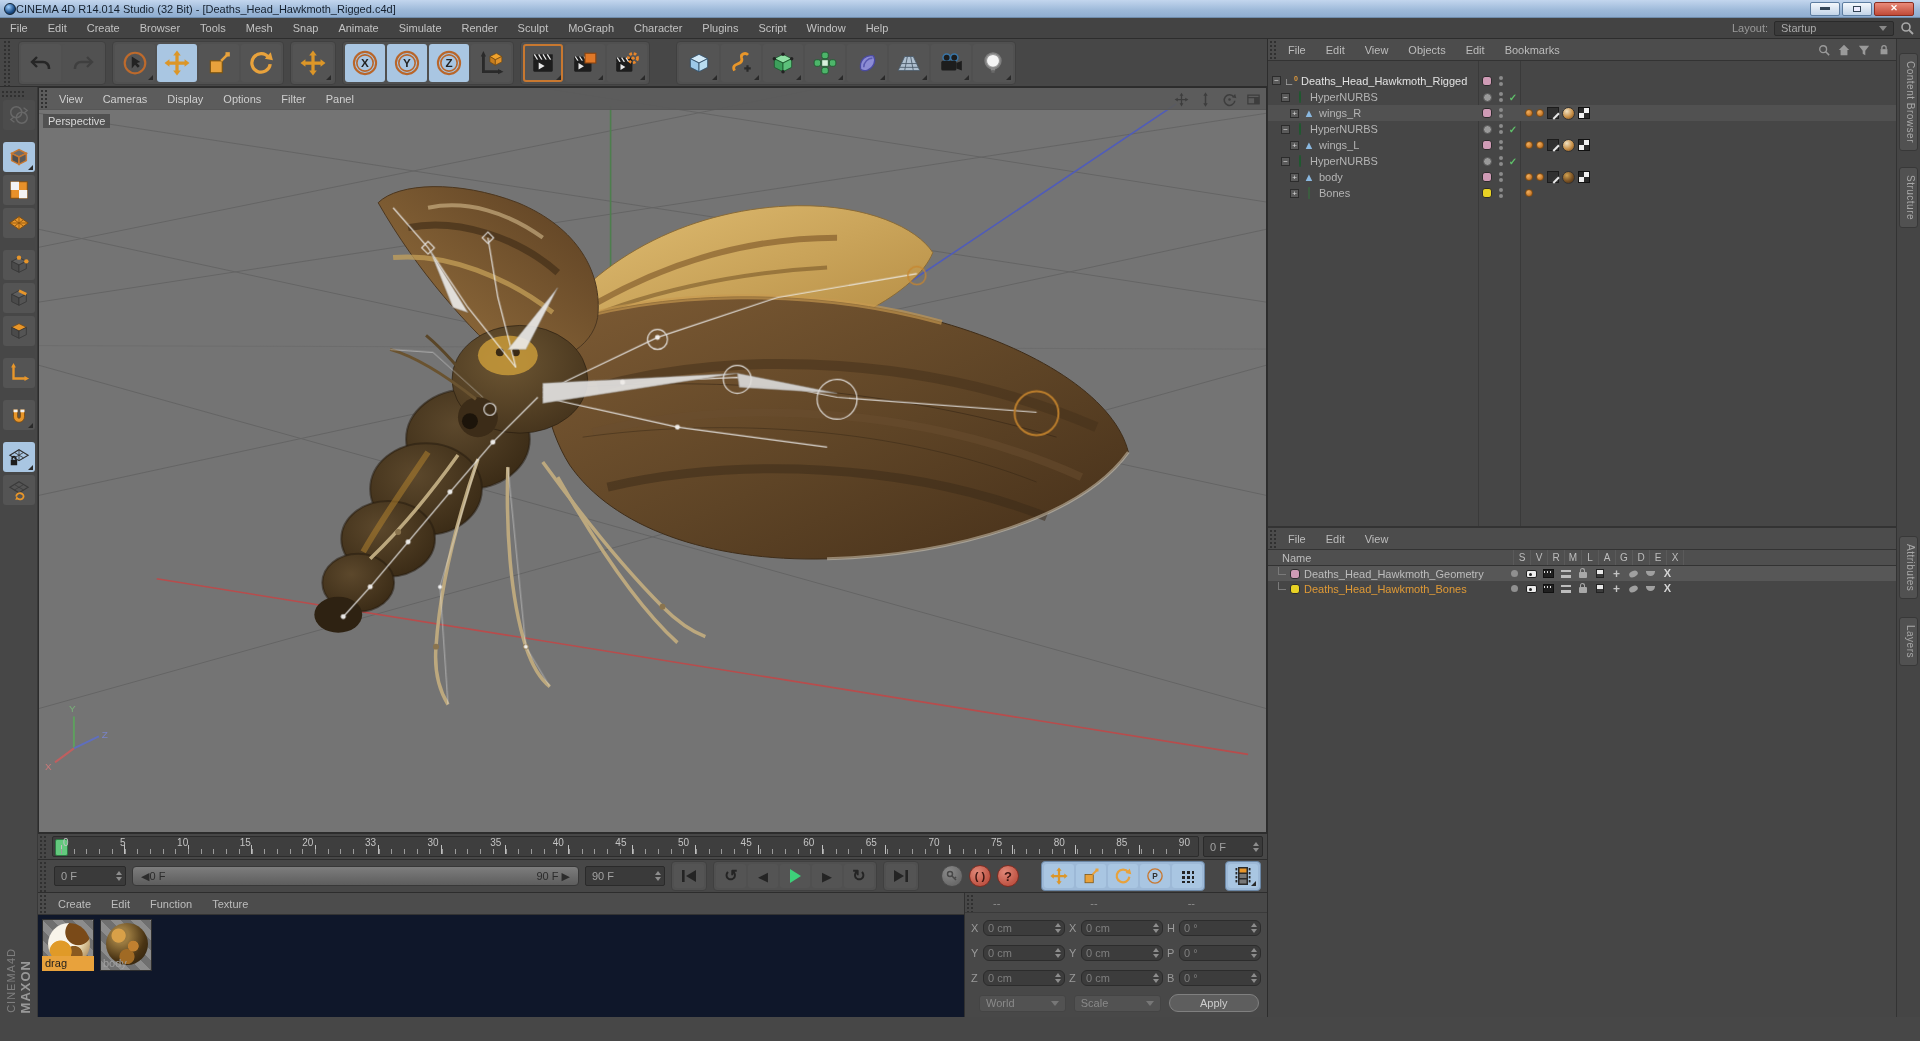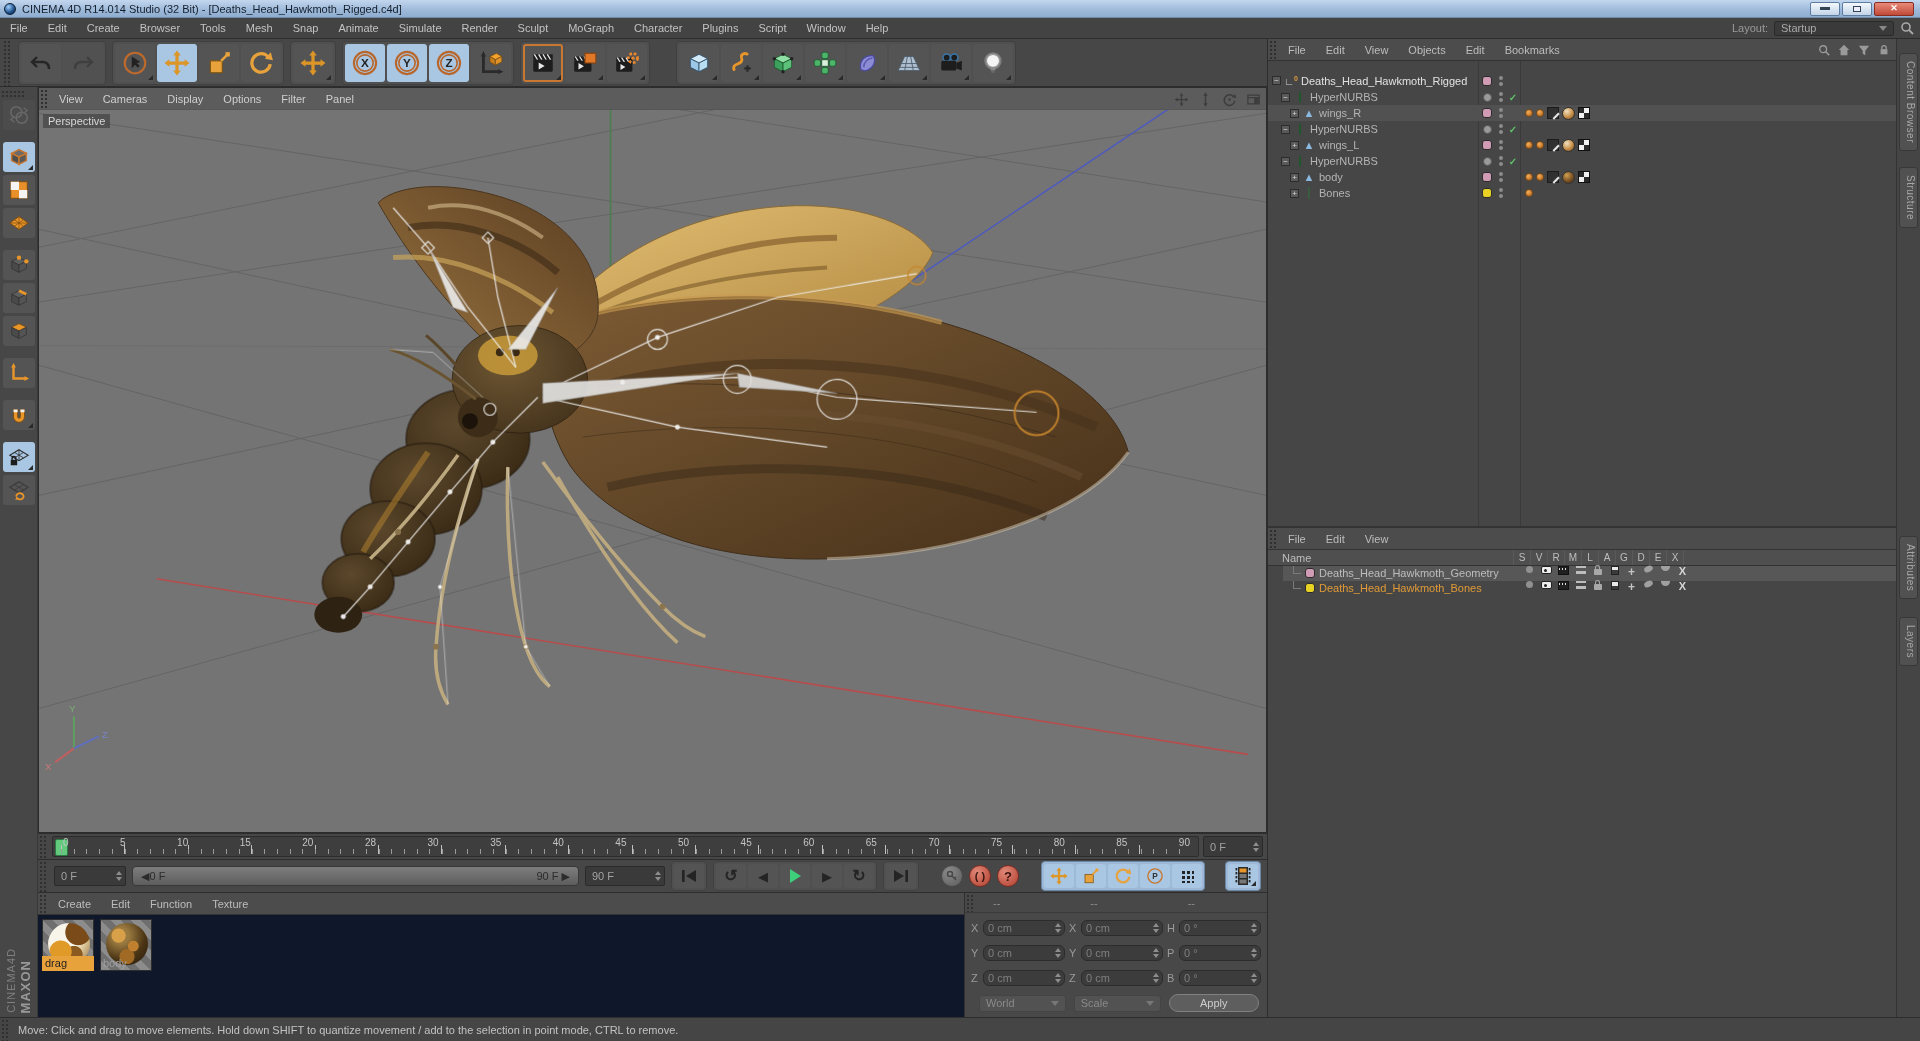--- a/index.html
+++ b/index.html
@@ -4,21 +4,21 @@
 <style>
   * { box-sizing: border-box; margin: 0; padding: 0; }
   html,body { background:#222; }
   .app {
     position: relative; width: 1920px; height: 1041px; overflow: hidden;
     background:#474747; color:#c8c8c8;
     font-family:"Liberation Sans", sans-serif; font-size:11px;
     user-select:none;
   }
   
-  .titlebar{height:18px;display:flex;align-items:center;gap:6px;padding:0 4px;
+  .titlebar{height:18px;display:flex;align-items:center;padding:0 4px;
     background:linear-gradient(#c3d6ee,#9db9d9 60%,#8fadd0);border-bottom:1px solid #6f8cab;color:#111;text-align:center;}
   .appicon{width:12px;height:12px;border-radius:50%;background:radial-gradient(circle at 35% 30%,#9fd0ff,#1c4f8a 60%,#0a2038);border:1px solid #123;}
   .title-text{font-size:11px;color:#15202e;}
   .wbtns{margin-left:auto;display:flex;gap:2px;padding-right:2px;}
   .wbtn{width:30px;height:14px;border:1px solid #5d7globalThis;border:1px solid #5d7da0;border-radius:2px;
     background:linear-gradient(#f4f8fc,#c2d4e8);display:flex;align-items:center;justify-content:center;
     font-size:9px;color:#233;line-height:1;}
   .wbtn.close{background:linear-gradient(#e98a7a,#c04a38);border-color:#8a2d20;color:#fff;width:40px;font-weight:bold;}
   .glyph-min{width:10px;height:3px;background:#345;}
   .glyph-res{width:8px;height:6px;border:1px solid #345;background:#eef;}
@@ -158,21 +158,21 @@
   .hnic{width:12px;height:12px;border-radius:50%;background:radial-gradient(circle at 35% 30%,#86dc96,#2f8f4a 75%);border:1px solid #1d5a2e;margin:0 auto;}
   .polyic{color:#8ab8e0;font-size:11px;}
   .boneic{width:12px;height:5px;border-radius:3px;background:linear-gradient(#bde0c0,#6f9f74);transform:rotate(-35deg);margin:0 auto;border:1px solid #3c5c40;}
   
   .lm-panel{flex:1;display:flex;flex-direction:column;background:#464646;min-height:0;}
   .lm-header{height:16px;display:flex;align-items:stretch;background:#4f4f4f;border-bottom:1px solid #333;color:#bdbdbd;}
   .lm-name{width:238px;display:flex;align-items:center;padding-left:6px;border-right:1px solid #5a5a5a;margin-left:8px;}
   .lm-cols{display:flex;}
   .lm-cols span{width:17px;display:flex;align-items:center;justify-content:center;border-right:1px solid #5a5a5a;font-size:10px;}
   .lm-fill{flex:1;}
-  .lrow{height:15px;display:flex;align-items:flex-start;color:#bdbdbd;margin-left:15px;}
+  .lrow{height:15px;display:flex;align-items:center;color:#bdbdbd;}
   .lrow.hl{background:#575757;}
   .lrow .nm{width:238px;display:flex;align-items:center;gap:4px;padding-left:10px;overflow:hidden;white-space:nowrap;}
   .lrow .branch{width:8px;height:8px;border-left:1px solid #7a7a7a;border-bottom:1px solid #7a7a7a;margin-bottom:6px;flex:none;}
   .lrow.bones .lab{color:#e09a36;}
   .lcell{width:17px;display:flex;align-items:center;justify-content:center;}
   .ic-sdot{width:7px;height:7px;border-radius:50%;background:#909090;}
   .ic-v{width:11px;height:8px;background:#ededed;border-radius:2px;border:1px solid #222;position:relative;}
   .ic-v i{position:absolute;left:2px;top:2px;width:3px;height:3px;border-radius:50%;background:#222;}
   .ic-r{width:11px;height:9px;background:#202020;border:1px solid #111;
     background-image:repeating-linear-gradient(90deg,#ddd 0 1px,transparent 1px 3px);background-size:100% 2px;background-repeat:no-repeat;background-position:0 1px;}
@@ -707,21 +707,21 @@
           <div class="ruler-row">
             <span class="grip"></span>
             <div class="ruler">
               <span class="marker"></span>
               <div class="ruler-labels">
                   <span>0</span>
                   <span>5</span>
                   <span>10</span>
                   <span>15</span>
                   <span>20</span>
-                  <span>28</span>
+                  <span>33</span>
                   <span>30</span>
                   <span>35</span>
                   <span>40</span>
                   <span>45</span>
                   <span>50</span>
                   <span>45</span>
                   <span>60</span>
                   <span>65</span>
                   <span>70</span>
                   <span>75</span>
@@ -1293,17 +1293,13 @@
 
       <div class="edge-strip">
         <span class="vtab" style="top:14px">Content Browser</span>
         <span class="vtab" style="top:128px">Structure</span>
         <span class="vtab" style="top:497px">Attributes</span>
         <span class="vtab" style="top:578px">Layers</span>
       </div>
     </div>
   </div>
 
-  <div class="statusbar">
-    <span class="grip"></span>
-    <span class="status-text">Move: Click and drag to move elements. Hold down SHIFT to quantize movement / add to the selection in point mode, CTRL to remove.</span>
-  </div>
 </div>
 
 </body></html>

